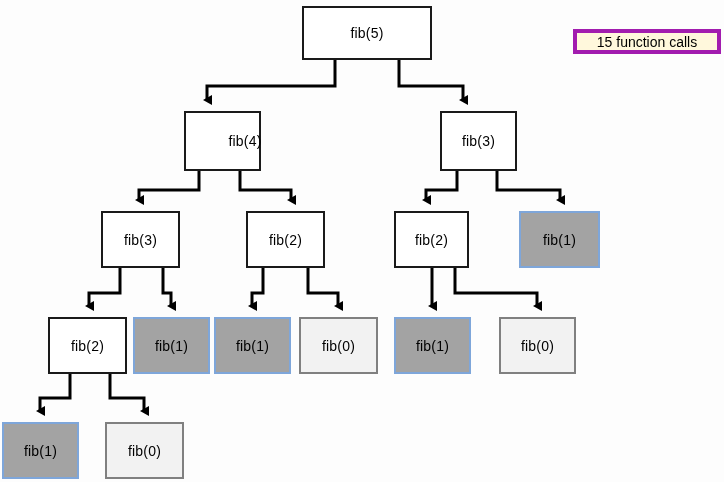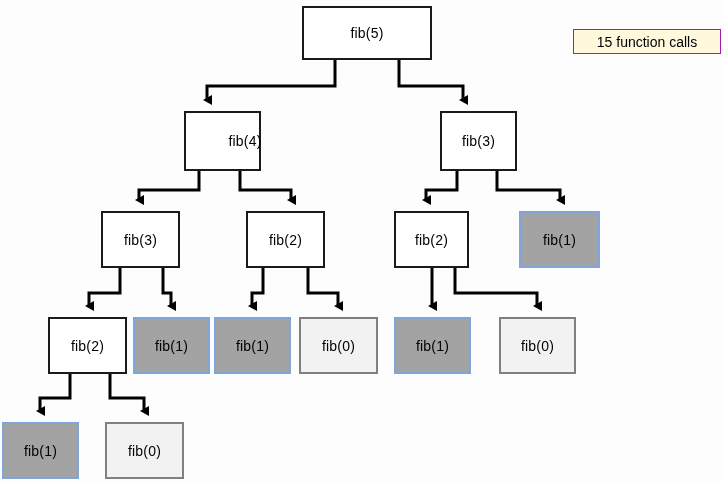--- a/index.html
+++ b/index.html
@@ -49,21 +49,21 @@
     background: #f2f2f2;
     border: 2px solid #808080;
   }
   .badge {
     position: absolute;
     box-sizing: border-box;
     display: flex;
     align-items: center;
     justify-content: center;
     background: #fff8dc;
-    border: 1px solid #a21caf;
+    border: 4px solid #a21caf;
     font-size: 14px;
     color: #000000;
     z-index: 3;
   }
 </style>
 </head>
 <body>
 
 <div id="canvas">
 

